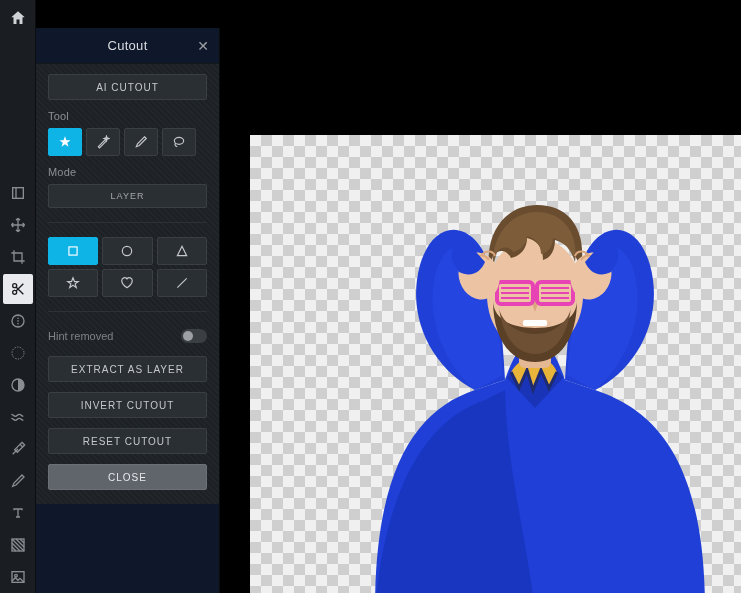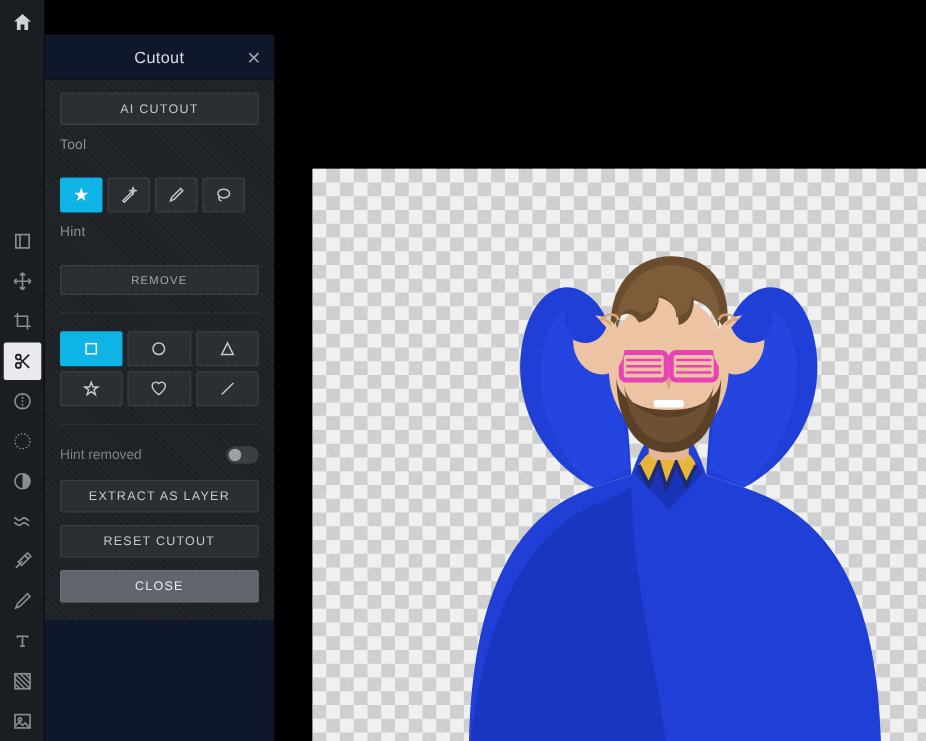--- a/index.html
+++ b/index.html
@@ -7,21 +7,21 @@
 .toolbar { width: 36px; background: #1a1d21; display: flex; flex-direction: column; align-items: center; padding-top: 6px; border-right: 1px solid #0c0d0f; }
 .toolbar .home { width: 24px; height: 24px; margin-bottom: 8px; display:flex; align-items:center; justify-content:center; color:#d0d3d6; cursor:pointer; }
 .toolbar .tools { display:flex; flex-direction:column; gap:2px; margin-top: 140px; }
 .toolbar .tool-btn { width: 30px; height: 30px; display:flex; align-items:center; justify-content:center; color:#8a8d91; cursor:pointer; }
 .toolbar .tool-btn.active { background:#e8eaed; color:#1a1d21; border-radius:2px; }
 .panel { width: 184px; background: #0f172a; display:flex; flex-direction:column; border-right: 1px solid #0c0d0f; margin-top: 28px; }
 .panel-header { display:flex; align-items:center; justify-content:center; height:36px; position:relative; border-bottom:1px solid #14171a; }
 .panel-header .title { color:#d9dce0; font-size:13px; font-weight:500; letter-spacing:0.3px; }
 .panel-header .close { position:absolute; right:10px; color:#9da0a4; font-size:14px; cursor:pointer; }
 .panel-body { padding: 10px 12px 14px 12px; display:flex; flex-direction:column; gap:10px; background-image: repeating-linear-gradient(45deg, #1d2125 0 2px, #21262a 2px 4px); overflow:auto; }
-.section { display:flex; flex-direction:column; gap:20px; }
+.section { display:flex; flex-direction:column; gap:6px; }
 .section-label { color:#8c9094; font-size:11px; letter-spacing:0.2px; }
 .btn { background:#2a2f34; border:1px solid #3a3f44; color:#c5c8cc; font-size:10px; letter-spacing:1px; height:26px; display:flex; align-items:center; justify-content:center; cursor:pointer; border-radius:2px; }
 .btn.wide { width:100%; }
 .btn.primary { background:#5f656b; color:#e8eaed; border:1px solid #6a7076; }
 .tool-row { display:flex; gap:4px; }
 .tool-row .icon-btn { width:34px; height:28px; background:#2a2f34; border:1px solid #3a3f44; display:flex; align-items:center; justify-content:center; color:#c5c8cc; cursor:pointer; border-radius:2px; }
 .tool-row .icon-btn.active { background:#0fb4e7; border-color:#0fb4e7; color:#fff; }
 .mode-row { display:flex; gap:4px; }
 .mode-row .mode-btn { flex:1; height:24px; font-size:9px; letter-spacing:1px; display:flex; align-items:center; justify-content:center; border-radius:2px; cursor:pointer; }
 .mode-keep { background:#0fb4e7; color:#fff; }
@@ -165,23 +165,23 @@
         <div class="icon-btn">
             <svg width="14" height="14" viewBox="0 0 24 24" fill="none" stroke="currentColor" stroke-width="2">
               <ellipse cx="12" cy="10" rx="8" ry="6"></ellipse>
               <path d="M6 14c-2 3 0 6 3 6"></path>
             </svg>
           </div>
       </div>
     </div>
 
     <div class="section">
-      <div class="section-label">Hint</div>
+      <div class="section-label">Mode</div>
       <div class="mode-row">
-        <div class="mode-btn mode-remove">REMOVE</div>
+        <div class="mode-btn mode-remove">LAYER</div>
       </div>
     </div>
 
     <div class="divider"></div>
 
     <div class="section">
       <div class="shape-grid">
         <div class="icon-btn active">
             <svg width="14" height="14" viewBox="0 0 24 24" fill="none" stroke="currentColor" stroke-width="2">
               <rect x="5" y="5" width="14" height="14"></rect>
@@ -219,20 +219,21 @@
     <div class="divider"></div>
 
     <div class="toggle-row">
       <span class="label">Hint removed</span>
       <div class="toggle">
           <div class="knob"></div>
         </div>
     </div>
 
     <div class="btn wide">EXTRACT AS LAYER</div>
+    <div class="btn wide">INVERT CUTOUT</div>
     <div class="btn wide">RESET CUTOUT</div>
     <div class="btn wide primary">CLOSE</div>
   </div>
 </div>
 
 <div class="canvas">
   <div class="checkerboard">
     <svg class="subject" viewBox="0 0 520 520">
 
       <path d="M100 520 C100 380 140 320 200 300 L230 290 C240 260 250 250 260 250 C270 250 280 260 290 290 L320 300 C380 320 430 370 430 520 Z" fill="#1f3fd6"></path>

